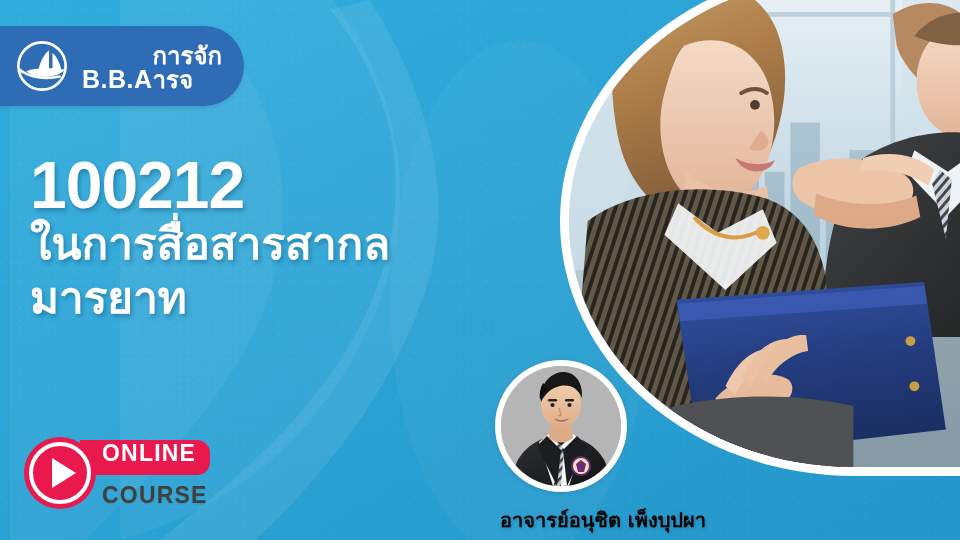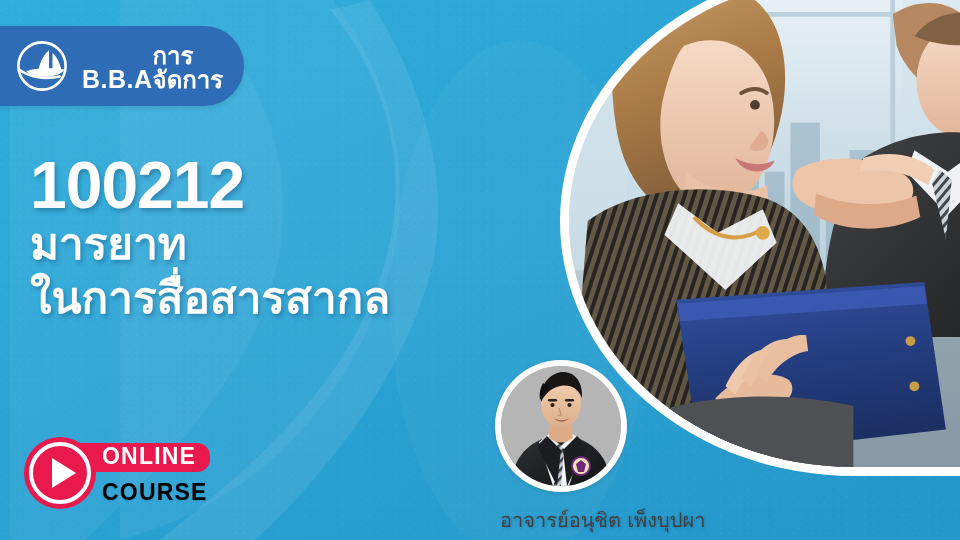--- a/index.html
+++ b/index.html
@@ -95,29 +95,29 @@
     width:0;height:0;
     border-left:24px solid #fff;
     border-top:15px solid transparent;
     border-bottom:15px solid transparent;
     margin-left:7px;
   }
   .oc-words { position:relative; margin-left:-16px; padding-top:2px; }
   .oc-line1-wrap {
     background:#e9194e;
     border-radius:0 13px 13px 0;
-    padding:1px 14px 2px 22px;
+    padding:1px 14px 8px 22px;
     display:inline-block;
   }
   .oc-line1 {
     color:#fff; font-size:23px; font-weight:bold; letter-spacing:1.2px;
     line-height:1.12;
   }
   .oc-line2 {
-    color:#000000; font-size:23px; font-weight:bold; letter-spacing:1.2px;
+    color:#404040; font-size:23px; font-weight:bold; letter-spacing:1.2px;
     line-height:1.12; margin-left:22px; margin-top:8px;
     text-shadow:0 1px 2px rgba(0,0,0,.12);
   }
 
   
   .hero-wrap {
     position:absolute; left:560px; top:-34px;
     width:440px; height:510px;
   }
   .hero-border {
@@ -144,23 +144,23 @@
   .avatar-inner {
     width:100%; height:100%; border-radius:50%;
     overflow:hidden; background:#b9b9b9;
   }
   .avatar-inner svg { display:block; width:100%; height:100%; }
 
   
   .instructor-name {
     position:absolute; left:500px; top:504px;
     width:300px;
-    color:#404040;
+    color:#000000;
     font-family:"DejaVu Sans","Liberation Sans",sans-serif;
-    font-size:20px; font-weight:normal;
+    font-size:20px; font-weight:bold;
     text-shadow:1px 1px 3px rgba(12,70,105,.35);
     white-space:nowrap;
   }
 
   
   .watermark {
     position:absolute; left:848px; top:22px;
     color:rgba(255,255,255,.80);
     font-family:"DejaVu Sans","Liberation Sans",sans-serif;
     font-size:34px; font-weight:bold;
@@ -319,29 +319,29 @@
 
         <path d="M40 14 L40 36 L28 36 C30 27 34 19 40 14 Z" fill="#ffffff"></path>
         <path d="M44 17 L44 36 L54 36 C52 28 49 21 44 17 Z" fill="#ffffff"></path>
 
         <path d="M14 38 C24 34 44 34 58 36 C52 44 36 46 24 43 C20 42 16 40 14 38 Z" fill="#ffffff"></path>
         <path d="M6 36 C16 44 34 48 52 44" fill="none" stroke="#ffffff" stroke-width="3" stroke-linecap="round"></path>
       </svg>
     </div>
     <div class="brand-text">
       <span class="brand-line1">B.B.A</span>
-      <span class="brand-line2">การจัดการ</span>
+      <span class="brand-line2">การจัการจ</span>
     </div>
   </div>
 
   <div class="title-block">
     <div class="course-code">100212</div>
     <div class="course-name-th">
+      <span class="ln">ในการสื่อสารสากล</span>
       <span class="ln">มารยาท</span>
-      <span class="ln">ในการสื่อสารสากล</span>
     </div>
   </div>
 
   <div class="online-badge">
     <div class="play-ring">
       <div class="play-tri"></div>
     </div>
     <div class="oc-words">
       <div class="oc-line1-wrap">
         <span class="oc-line1">ONLINE</span>

